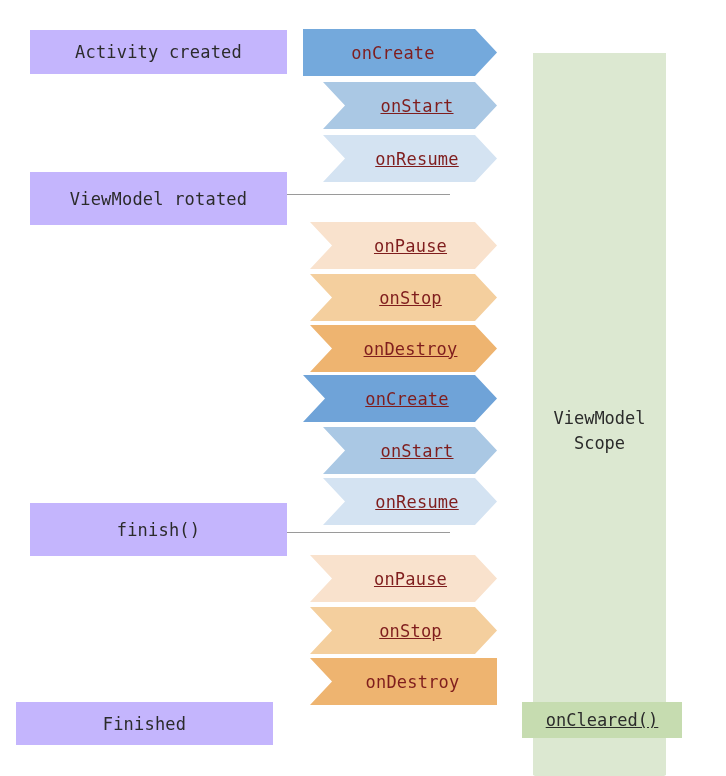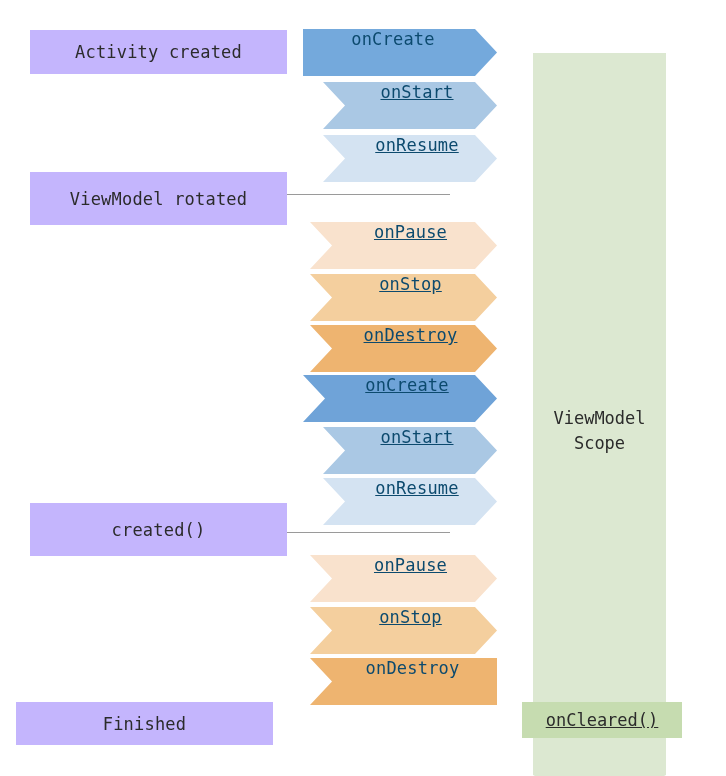--- a/index.html
+++ b/index.html
@@ -41,22 +41,23 @@
     position: absolute;
     height: 1px;
     background: #9a9a9a;
   }
 
   
   .chevron {
     position: absolute;
     box-sizing: border-box;
     display: flex;
-    justify-content: center;
-    color: #0c4a6e;
+    align-items: center;
+    justify-content: center;
+    color: #7f1d1d;
     font-size: 17px;
     letter-spacing: 0.2px;
     white-space: nowrap;
   }
   
   .shape-chevron {
     clip-path: polygon(
       0% 0%,
       calc(100% - 22px) 0%,
       100% 50%,
@@ -133,21 +134,21 @@
 <div id="diagram-root">
 
   <div id="event-labels-layer">
       <div class="event-label" style="left: 30px; top: 30px; width: 257px; height: 44px;">
         <span>Activity created</span>
       </div>
       <div class="event-label" style="left: 30px; top: 172px; width: 257px; height: 53px;">
         <span>ViewModel rotated</span>
       </div>
       <div class="event-label" style="left: 30px; top: 503px; width: 257px; height: 53px;">
-        <span>created()</span>
+        <span>finish()</span>
       </div>
       <div class="event-label" style="left: 16px; top: 702px; width: 257px; height: 43px;">
         <span>Finished</span>
       </div>
     </div>
   <div id="connectors-layer">
       <div class="connector" style="left: 287px; top: 194px; width: 163px;"></div>
       <div class="connector" style="left: 287px; top: 532px; width: 163px;"></div>
     </div>
   <div id="callbacks-layer">

